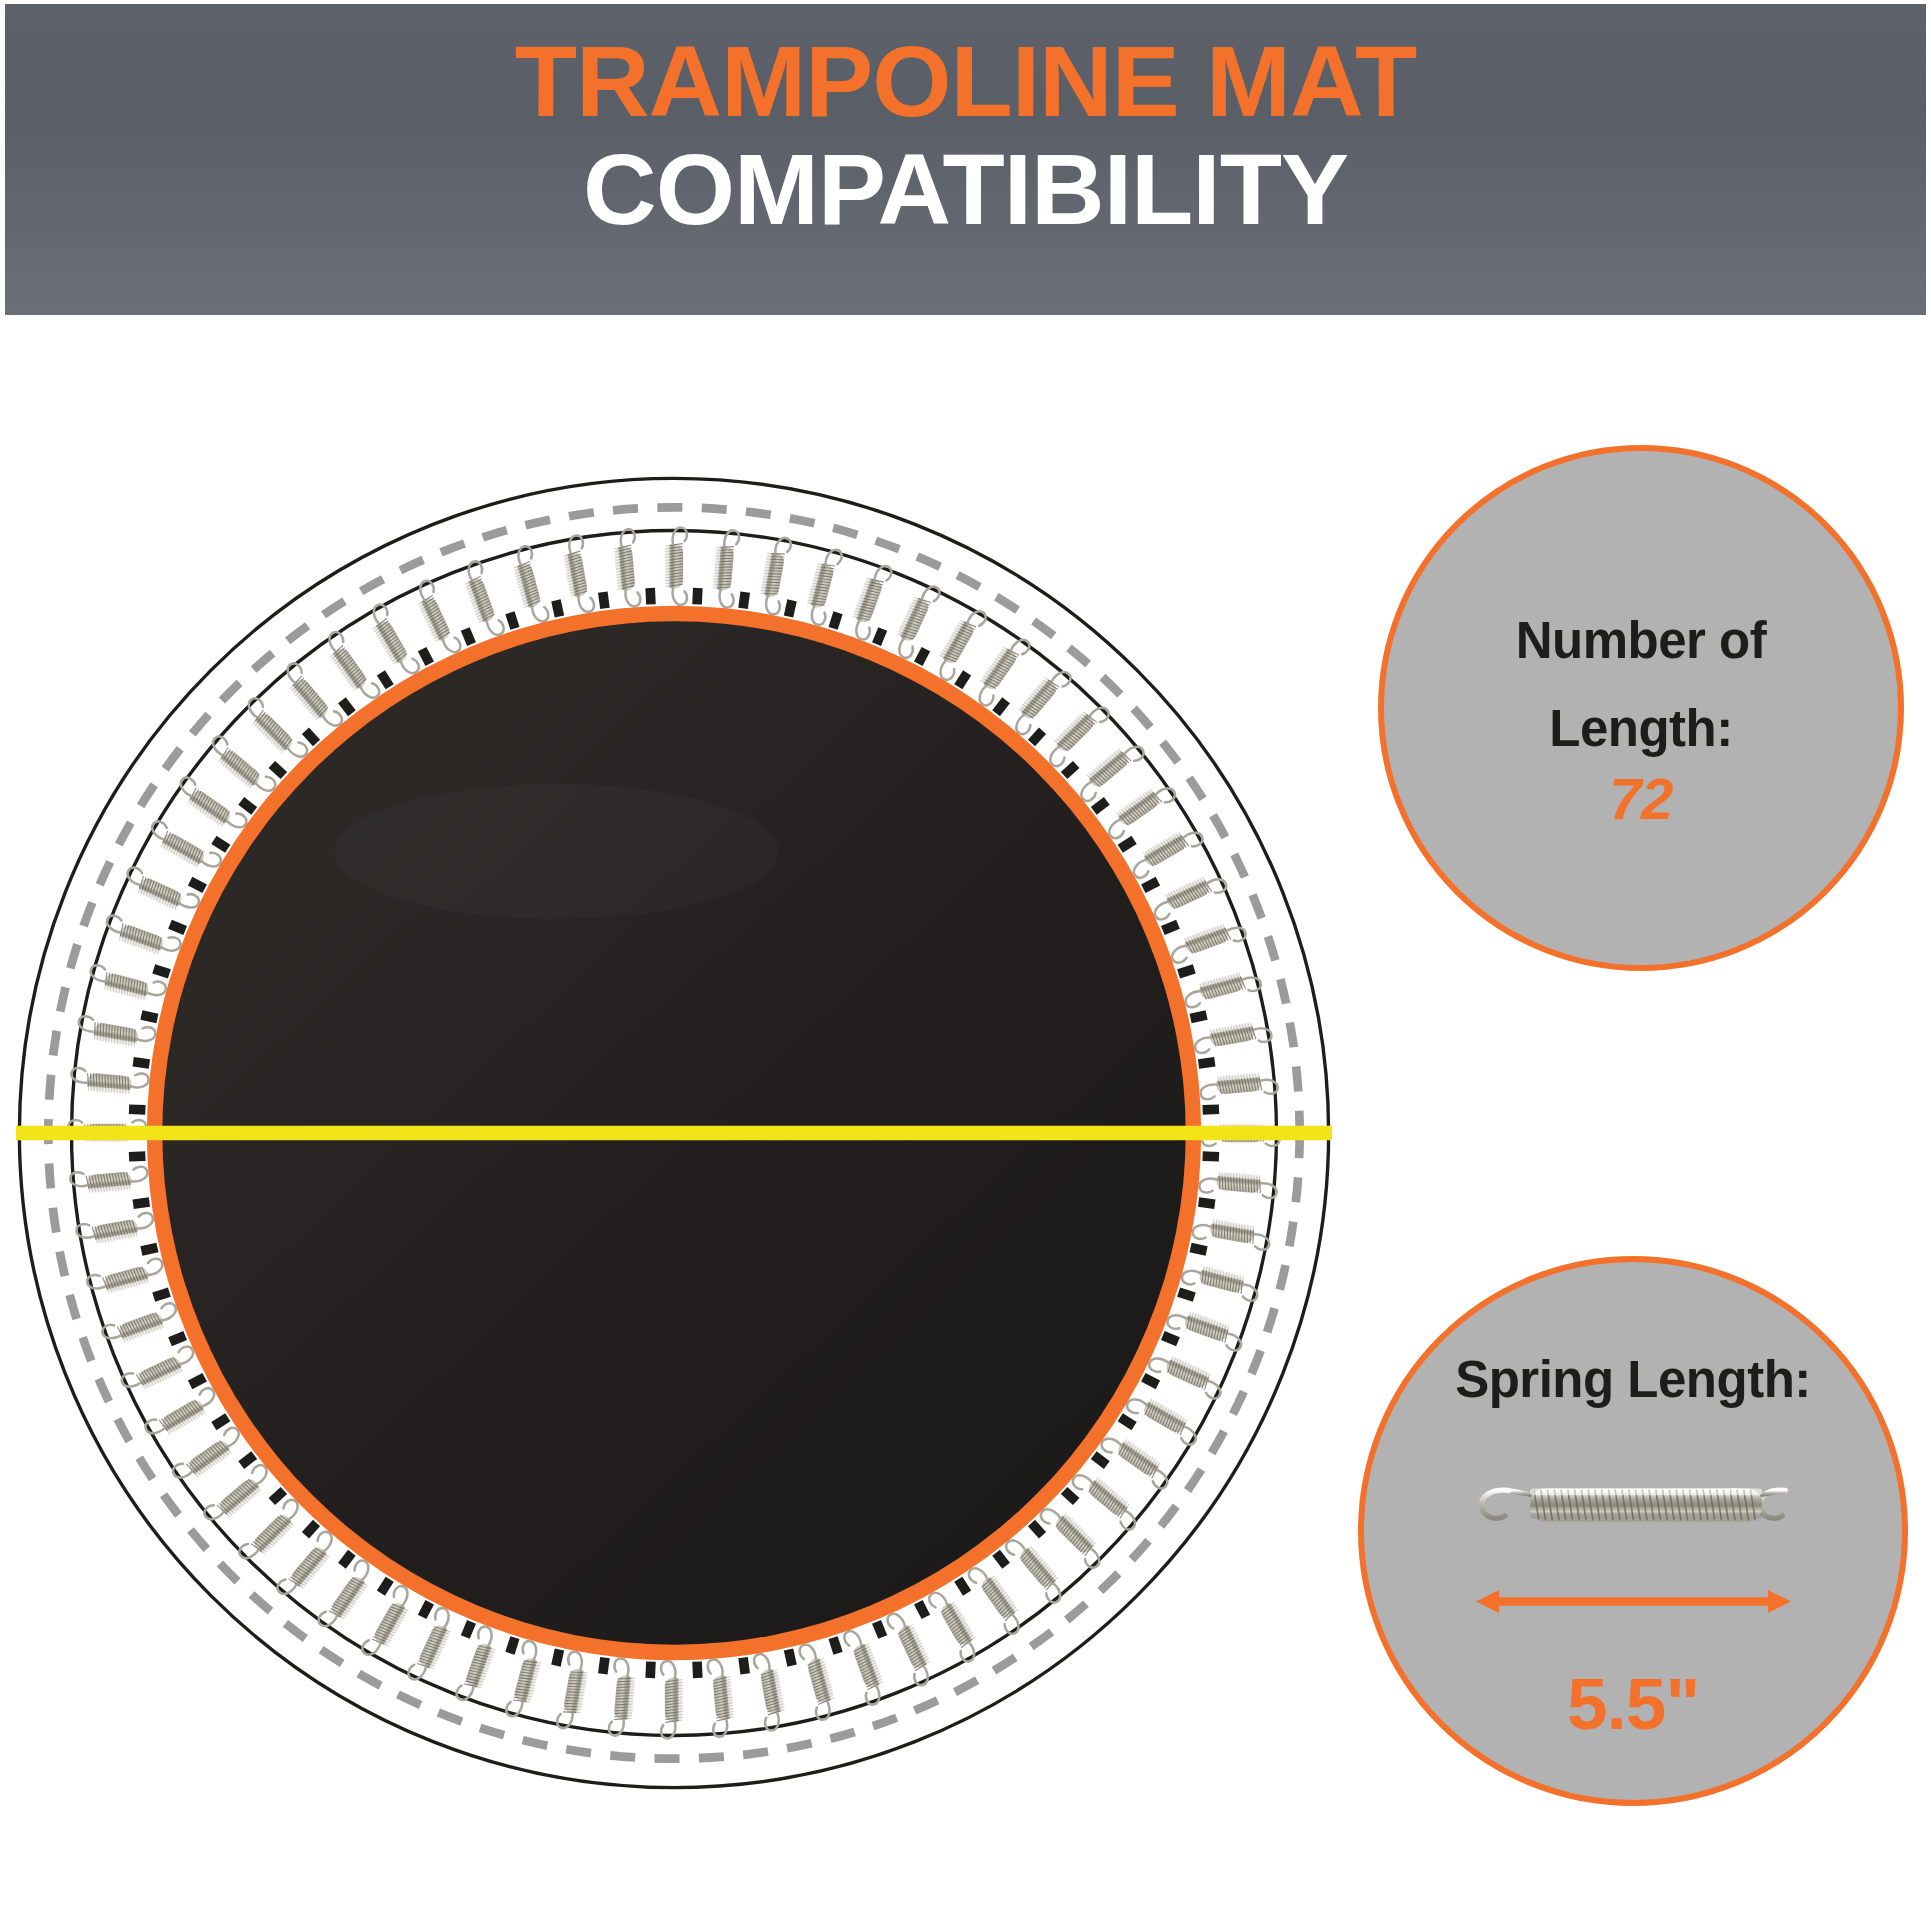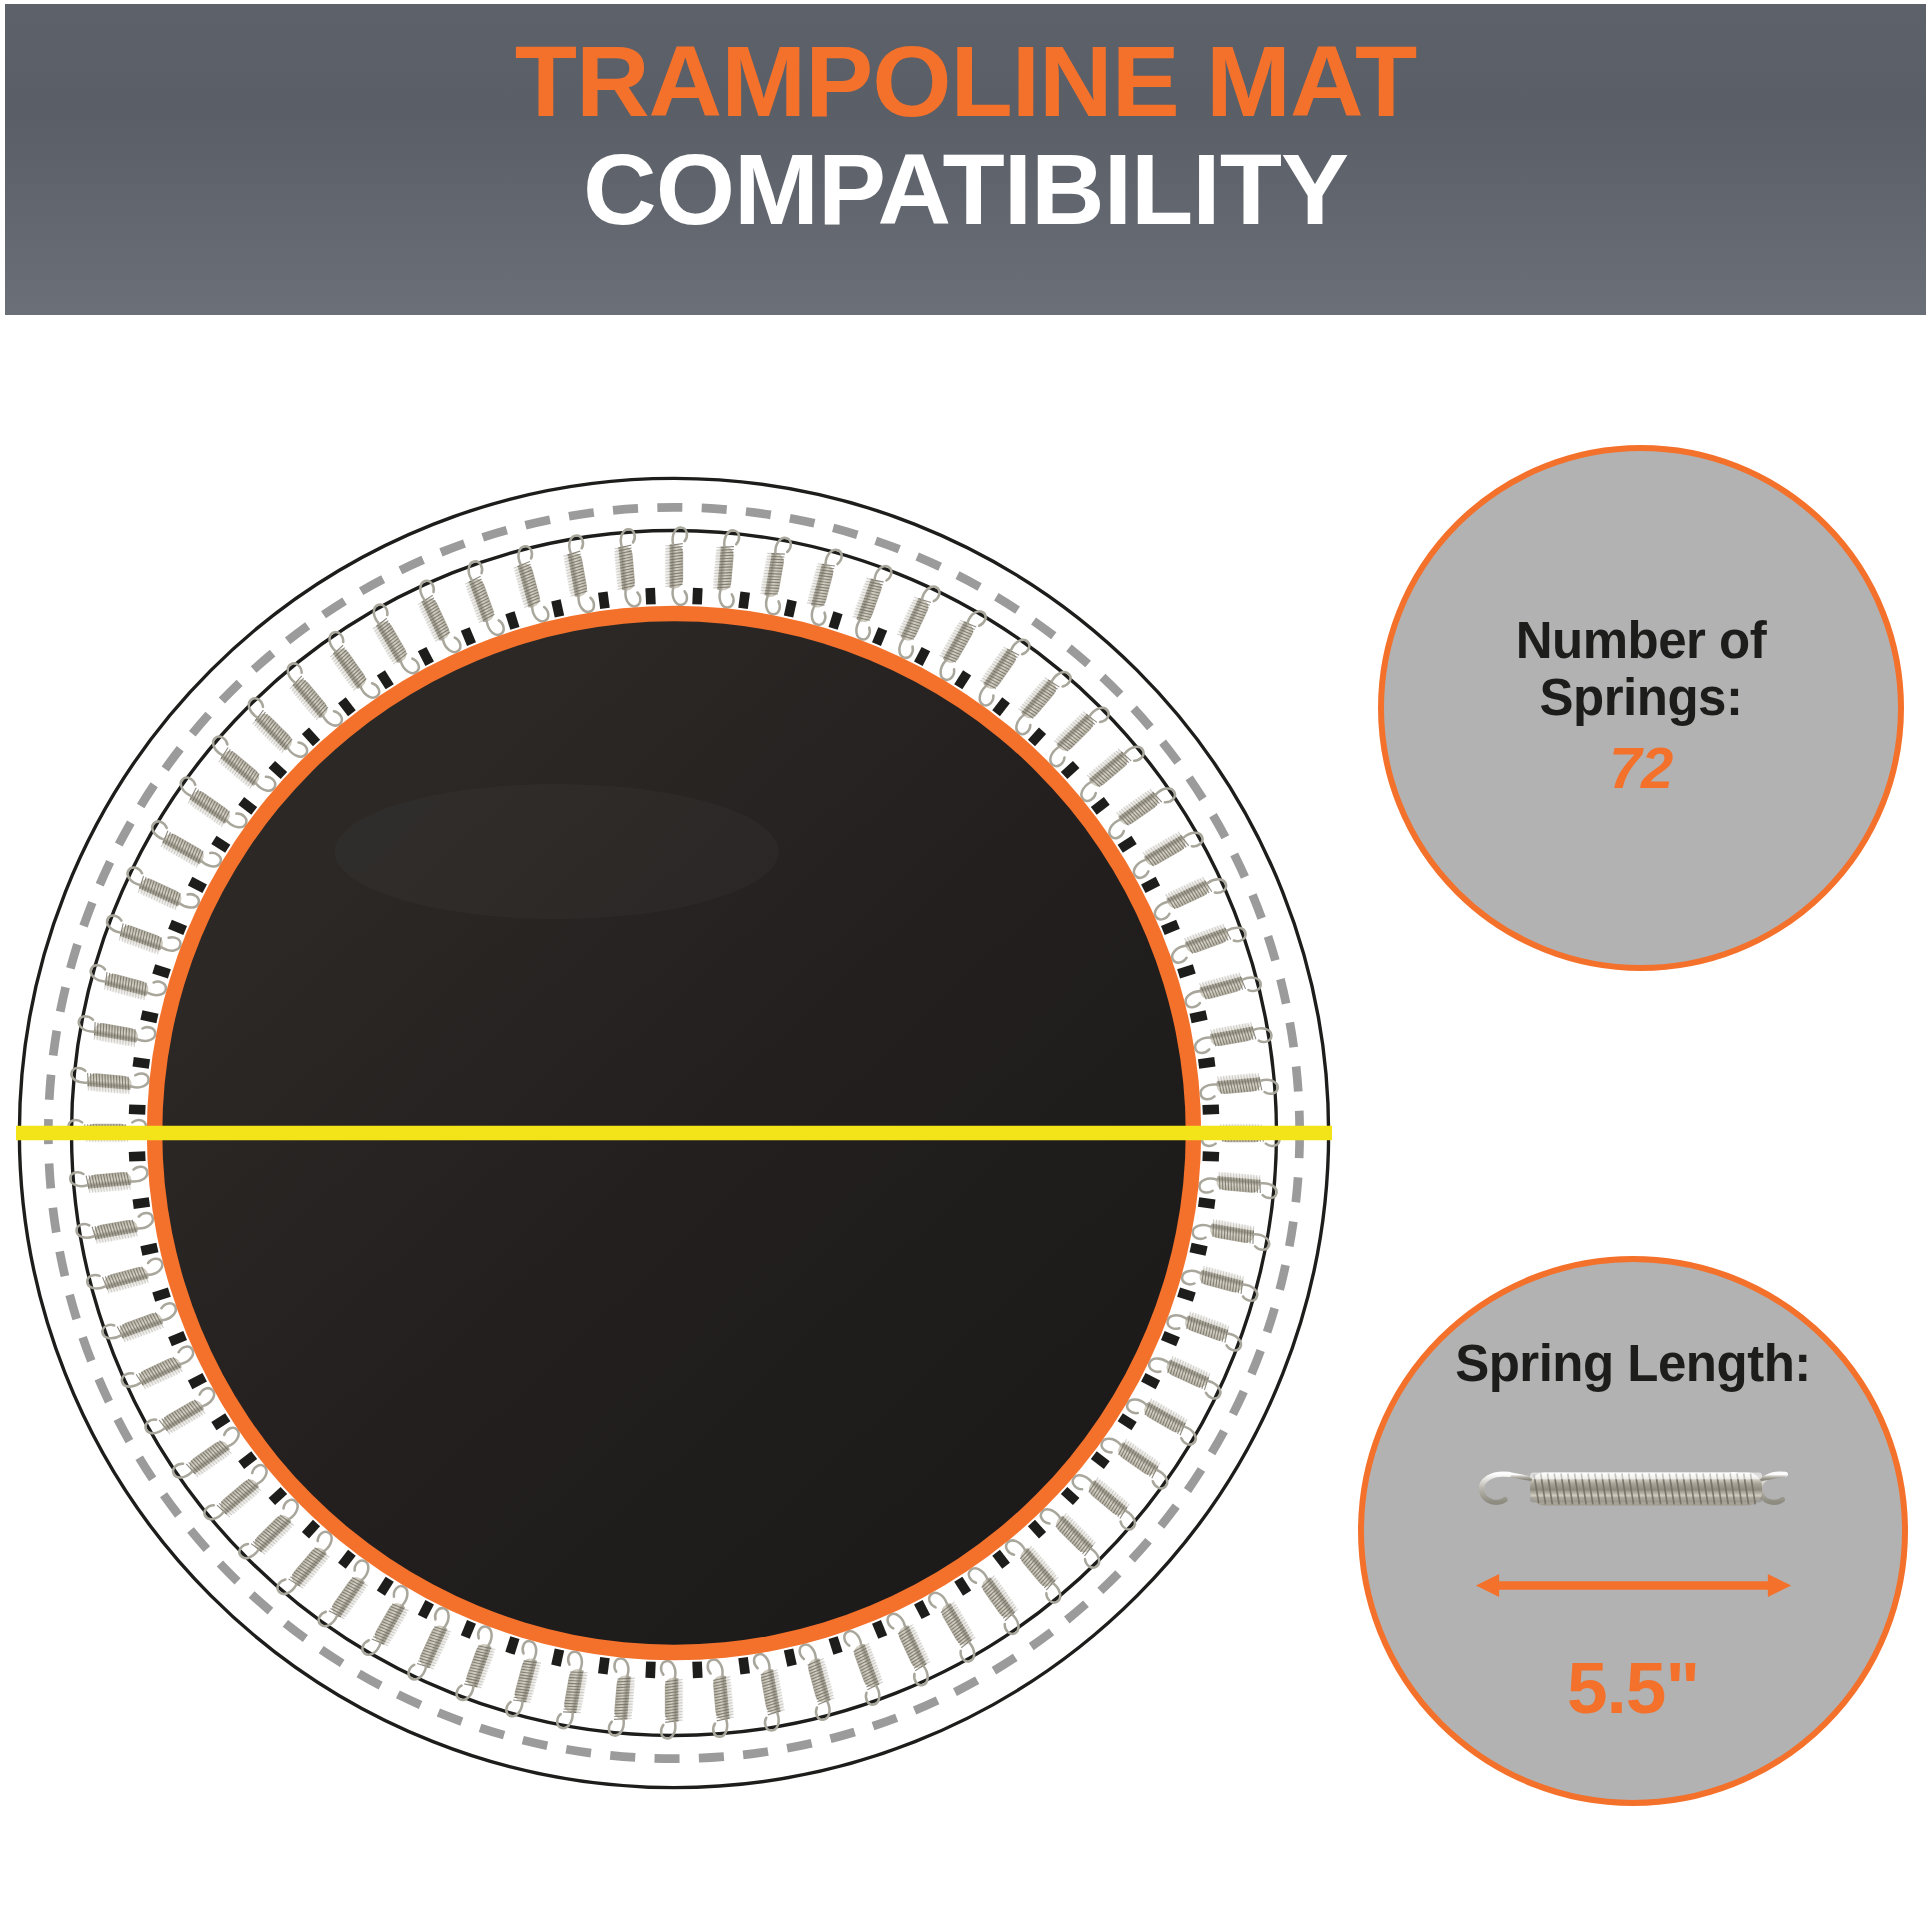--- a/index.html
+++ b/index.html
@@ -126,20 +126,21 @@
     height: 550px;
     gap: 46px;
   }
   .circle-title {
     font-size: 51px;
     font-weight: 700;
     color: #1d1d1b;
     line-height: 1.12;
     letter-spacing: -0.5px;
     font-family: "Liberation Sans", sans-serif;
+    margin-top: 31px;
   }
   .circle-value-orange {
     font-size: 58px;
     font-weight: 700;
     color: #f4712c;
     line-height: 1.25;
     letter-spacing: -0.5px;
     font-family: "Liberation Sans", sans-serif;
   }
   #springs-count {
@@ -929,21 +930,21 @@
     <circle cx="681.5" cy="681.5" r="530" fill="url(#matShade)"></circle>
     <ellipse cx="560" cy="390" rx="230" ry="70" fill="#ffffff" opacity="0.022"></ellipse>
 
     <line x1="0" y1="681.5" x2="1363" y2="681.5" stroke="#f2e418" stroke-width="15"></line>
   </svg>
 
 </div>
 
 <div id="springs-circle" class="info-circle">
   <div class="circle-title">Number of</div>
-  <div class="circle-title">Springs:</div>
+  <div class="circle-title">Length:</div>
   <div id="springs-count" class="circle-value-orange">72</div>
 </div>
 
 <div id="spring-length-circle" class="info-circle">
   <div class="circle-title">Spring Length:</div>
 
   <div id="spring-photo-wrap">
     <svg viewBox="0 0 330 64" width="319" height="62" xmlns="http://www.w3.org/2000/svg">
       <defs>
         <linearGradient id="coilGrad" x1="0" y1="0" x2="0" y2="1">

